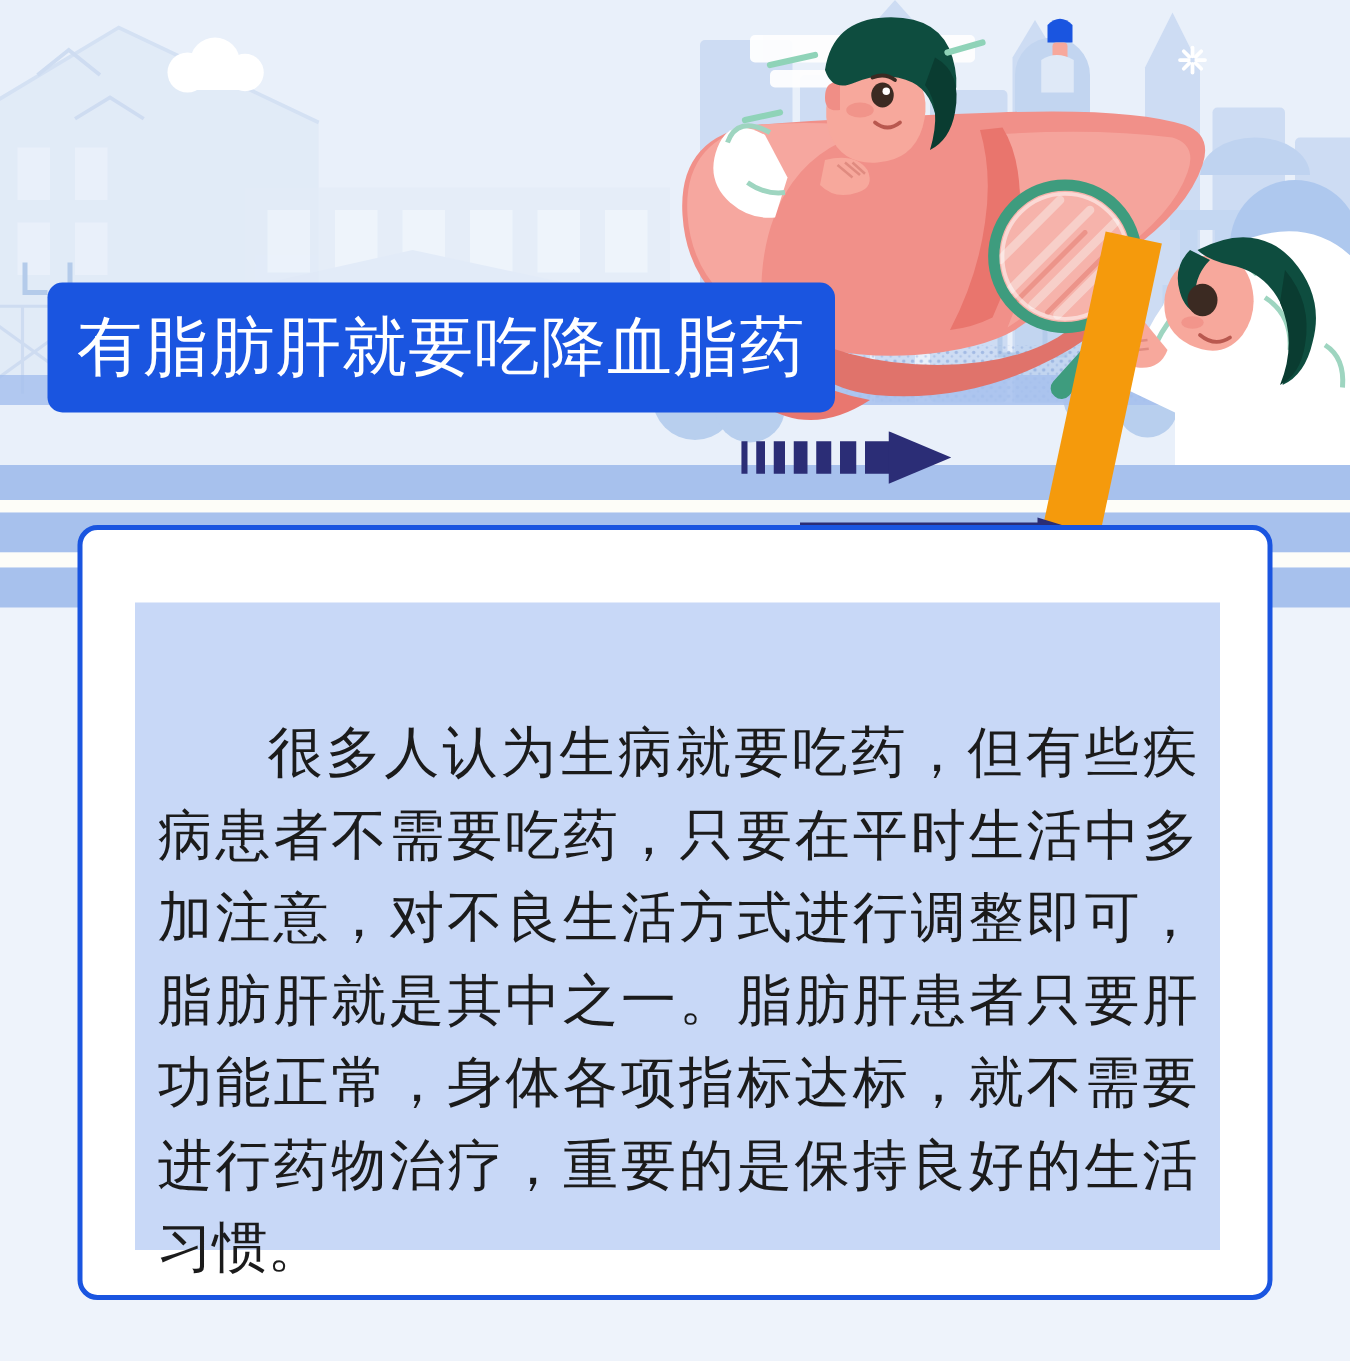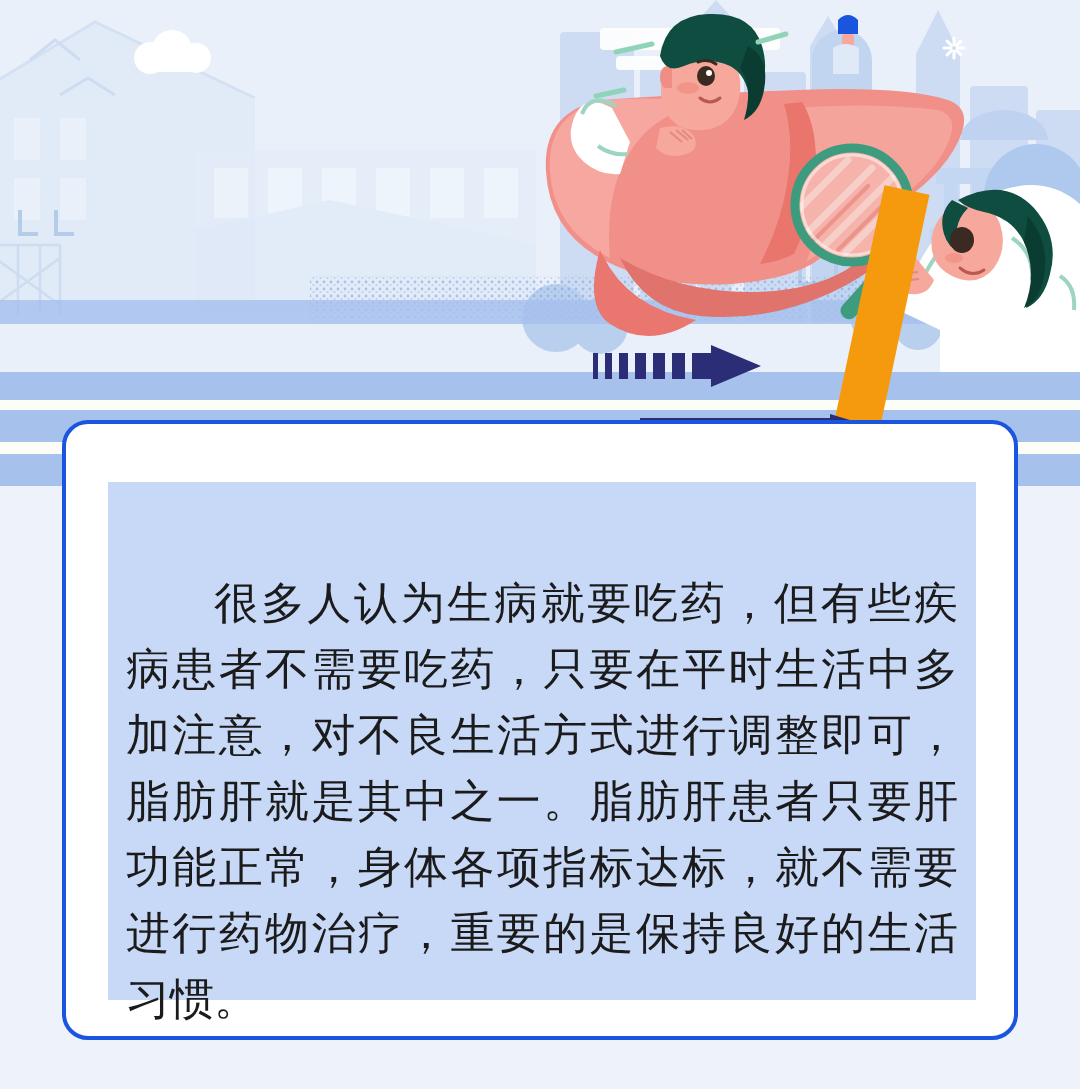--- a/index.html
+++ b/index.html
@@ -98,21 +98,21 @@
 
   
   .card {
     position: absolute;
     left: 62px;
     top: 420px;
     width: 956px;
     height: 620px;
     background: #ffffff;
     border: 4px solid #1a55e0;
-    border-radius: 26px;
+    border-radius: 16px;
     box-sizing: border-box;
     z-index: 50;
   }
   .card-inner {
     position: absolute;
     left: 42px;
     top: 58px;
     width: 868px;
     height: 518px;
     background: #c8d8f7;
@@ -460,20 +460,23 @@
   </svg>
 
   <svg class="arrow-thin" width="220" height="18" viewBox="0 0 220 18">
     <g fill="#2b2d76">
       <rect x="0" y="5" width="196" height="9"></rect>
       <path d="M190 1 L218 9.5 L190 18 Z"></path>
     </g>
   </svg>
 
 
+  <div class="subtitle-banner">
+    <span class="subtitle-text">有脂肪肝就要吃降血脂药</span>
+  </div>
 
   <div class="card">
     <div class="card-inner">
       <p class="body-text">很多人认为生病就要吃药，但有些疾病患者不需要吃药，只要在平时生活中多加注意，对不良生活方式进行调整即可，脂肪肝就是其中之一。脂肪肝患者只要肝功能正常，身体各项指标达标，就不需要进行药物治疗，重要的是保持良好的生活习惯。</p>
     </div>
   </div>
 
 </div>
 
 </body></html>

